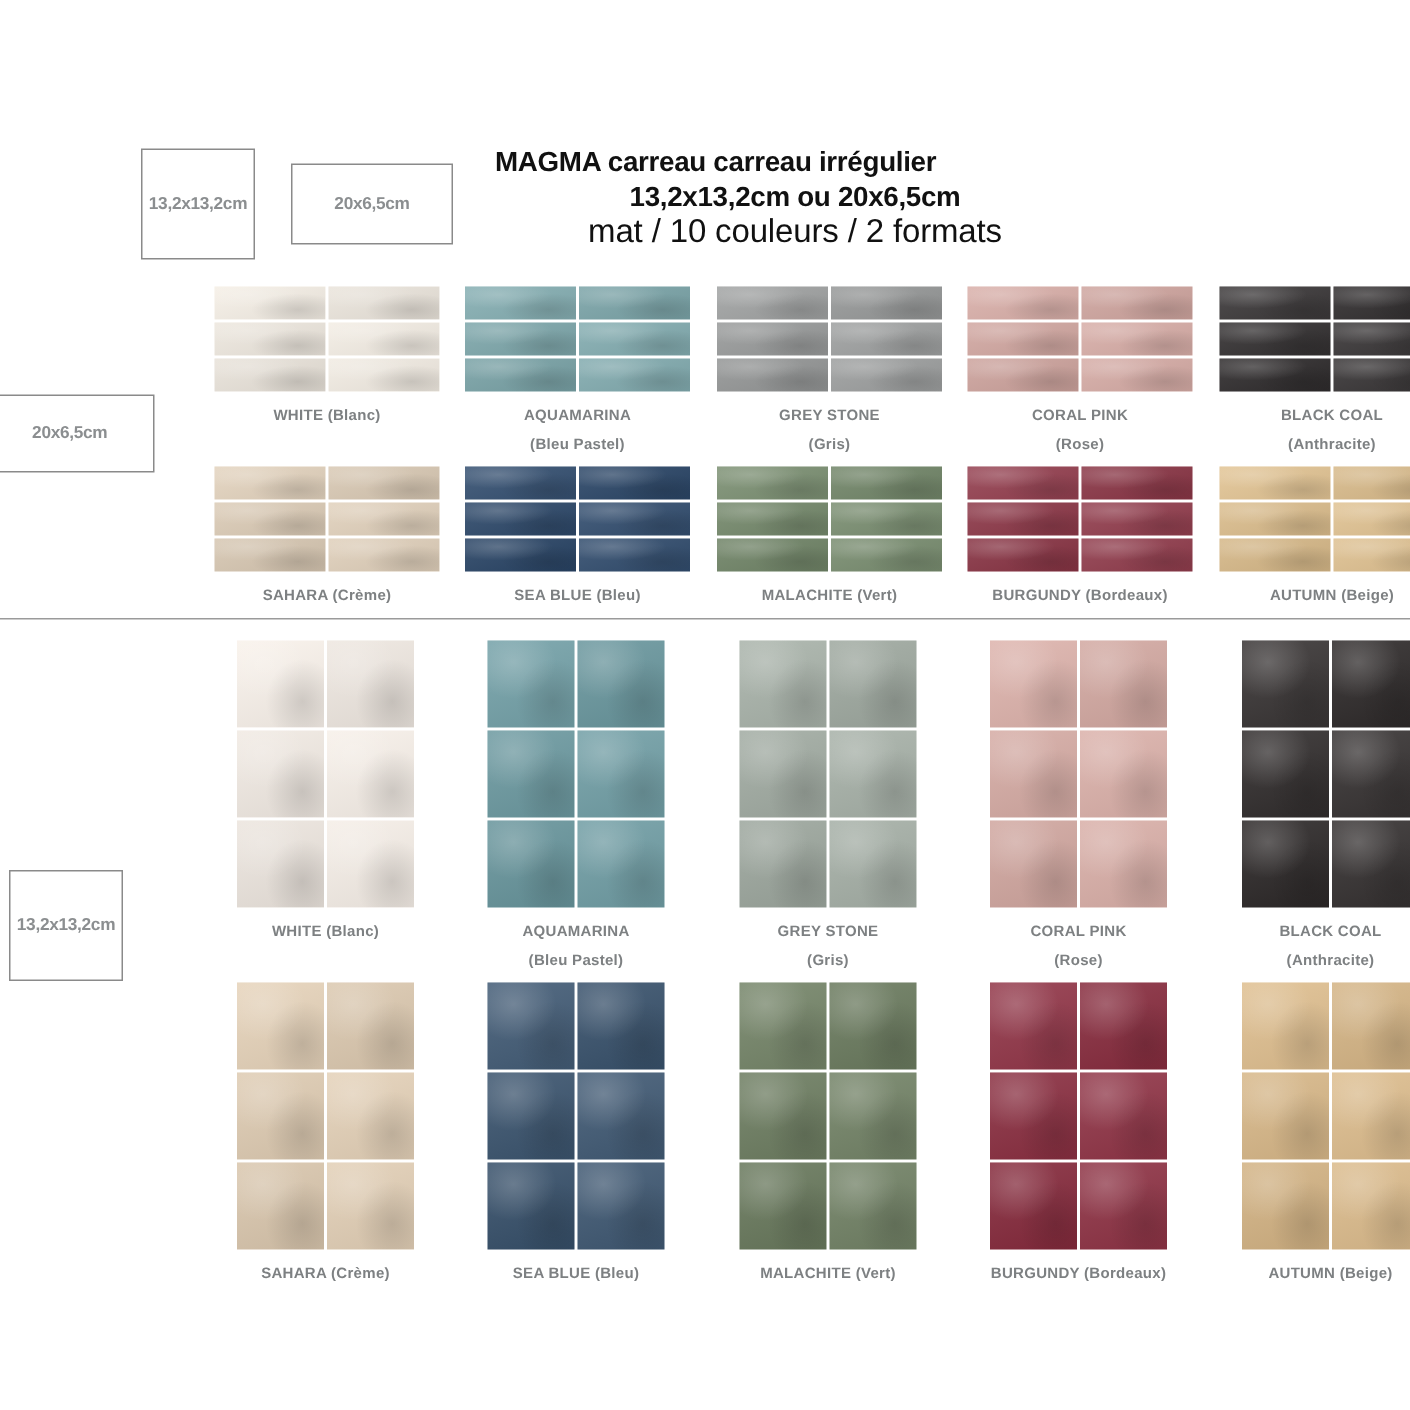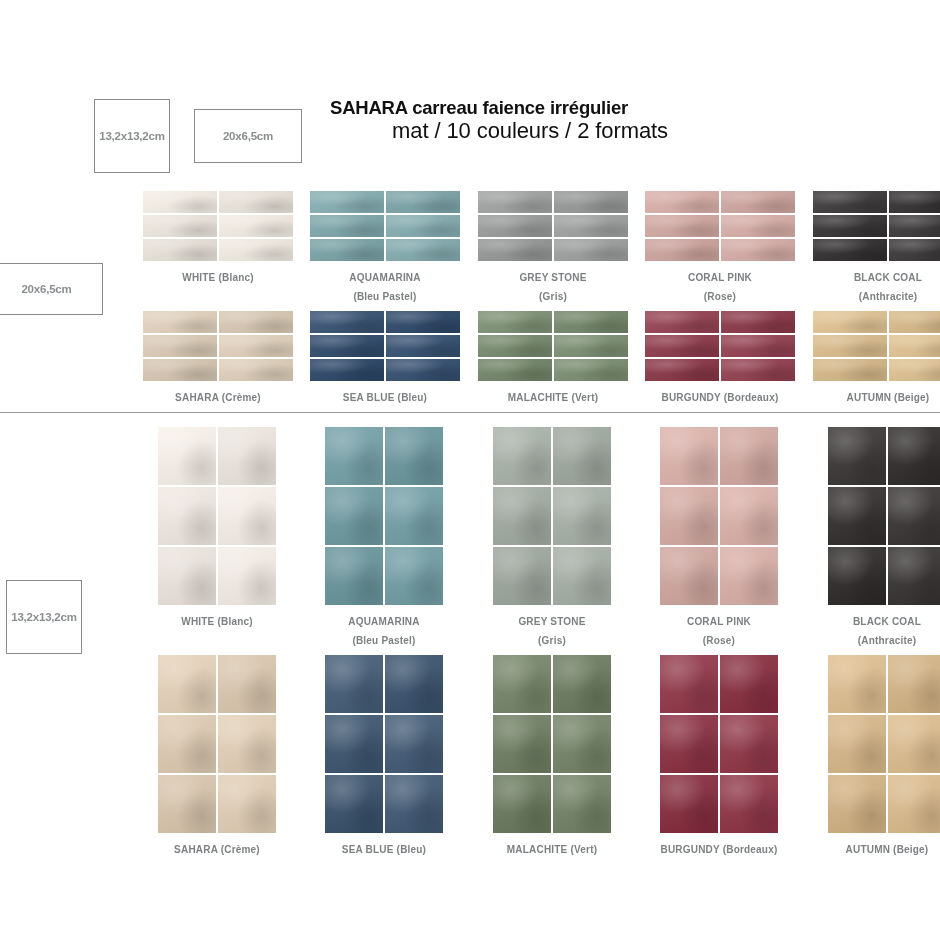--- a/index.html
+++ b/index.html
@@ -65,21 +65,22 @@
 
   <div class="fmt-box" id="fmt-sq-top">
     <span>13,2x13,2cm</span>
   </div>
 
   <div class="fmt-box" id="fmt-rect-top">
     <span>20x6,5cm</span>
   </div>
 
   <div class="title">
-    <div class="l1">SAHARA carreau faience irrégulier</div>
+    <div class="l1">MAGMA carreau carreau irrégulier</div>
+    <div class="l2">13,2x13,2cm ou 20x6,5cm</div>
     <div class="l3">mat / 10 couleurs / 2 formats</div>
   </div>
 </div>
 
 <div class="fmt-box" id="fmt-rect-left">
   <span>20x6,5cm</span>
 </div>
 <div class="fmt-box" id="fmt-sq-left">
   <span>13,2x13,2cm</span>
 </div>

